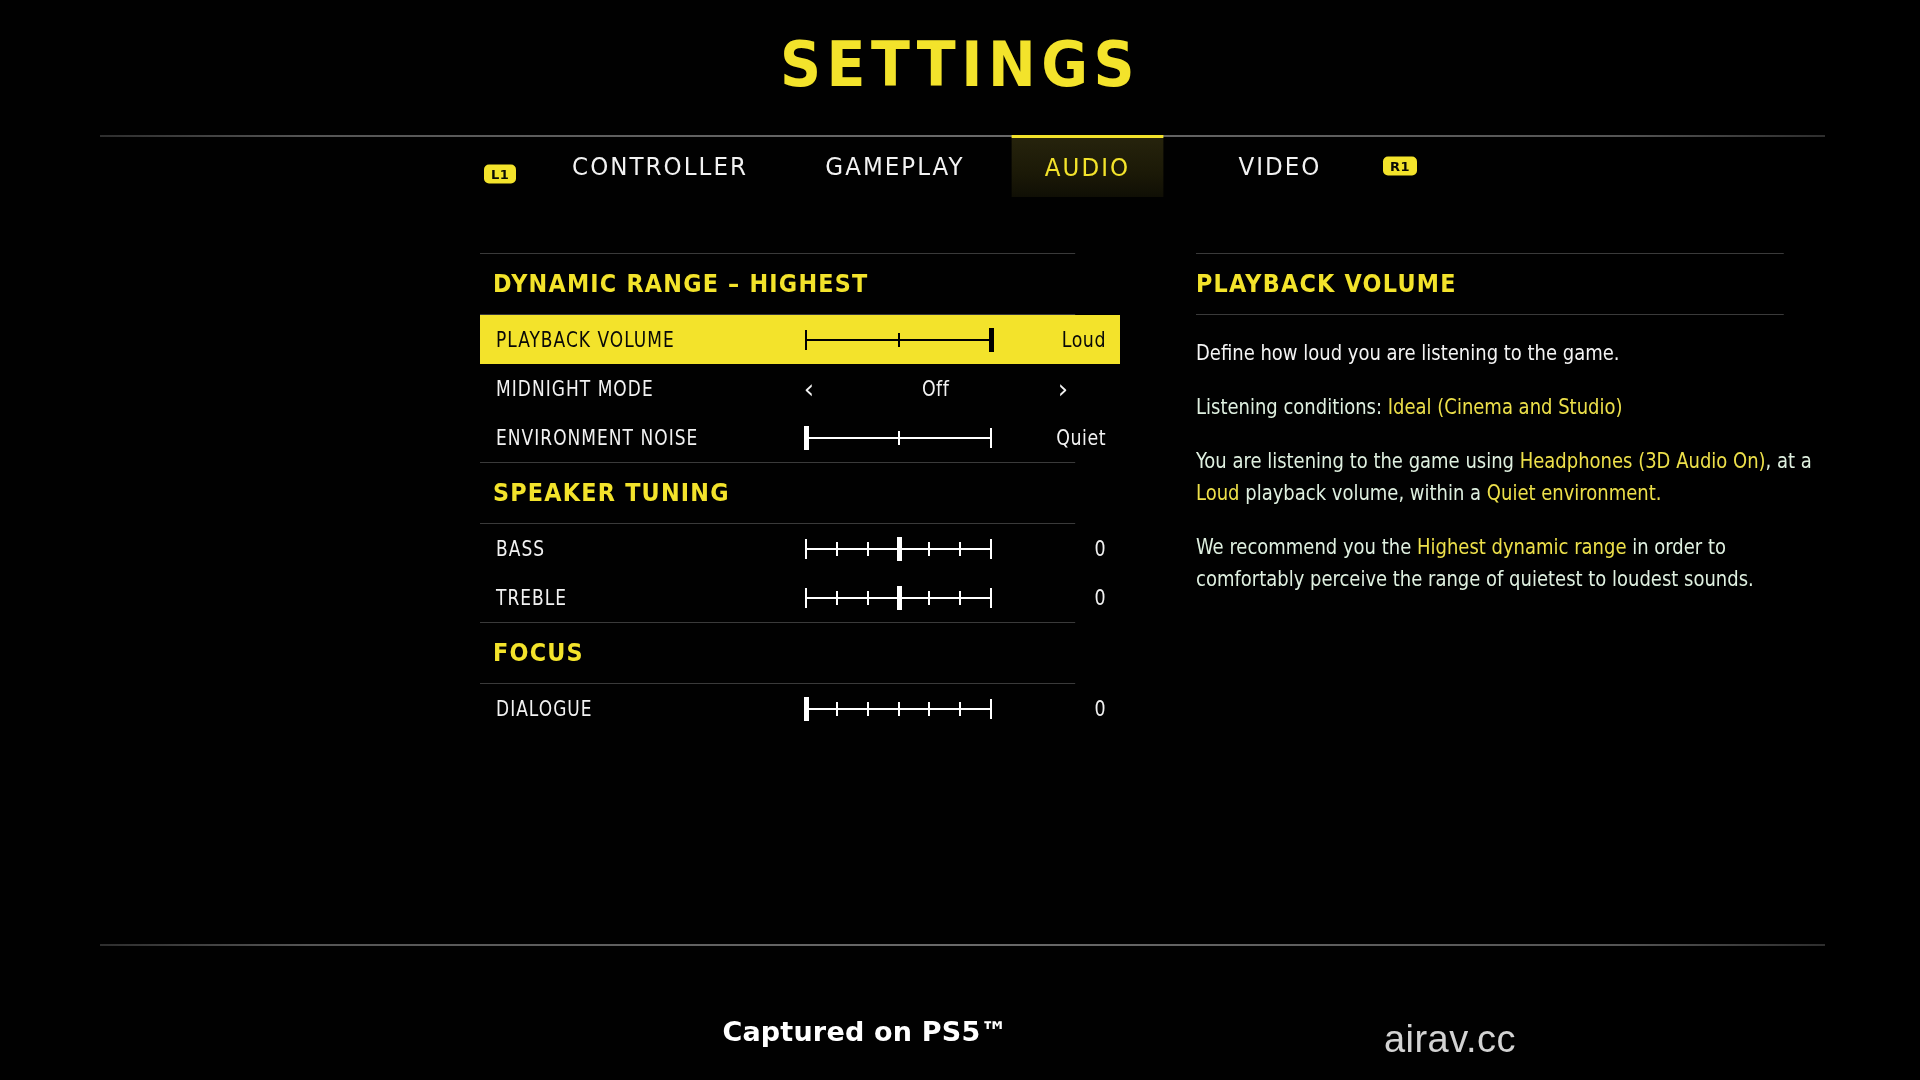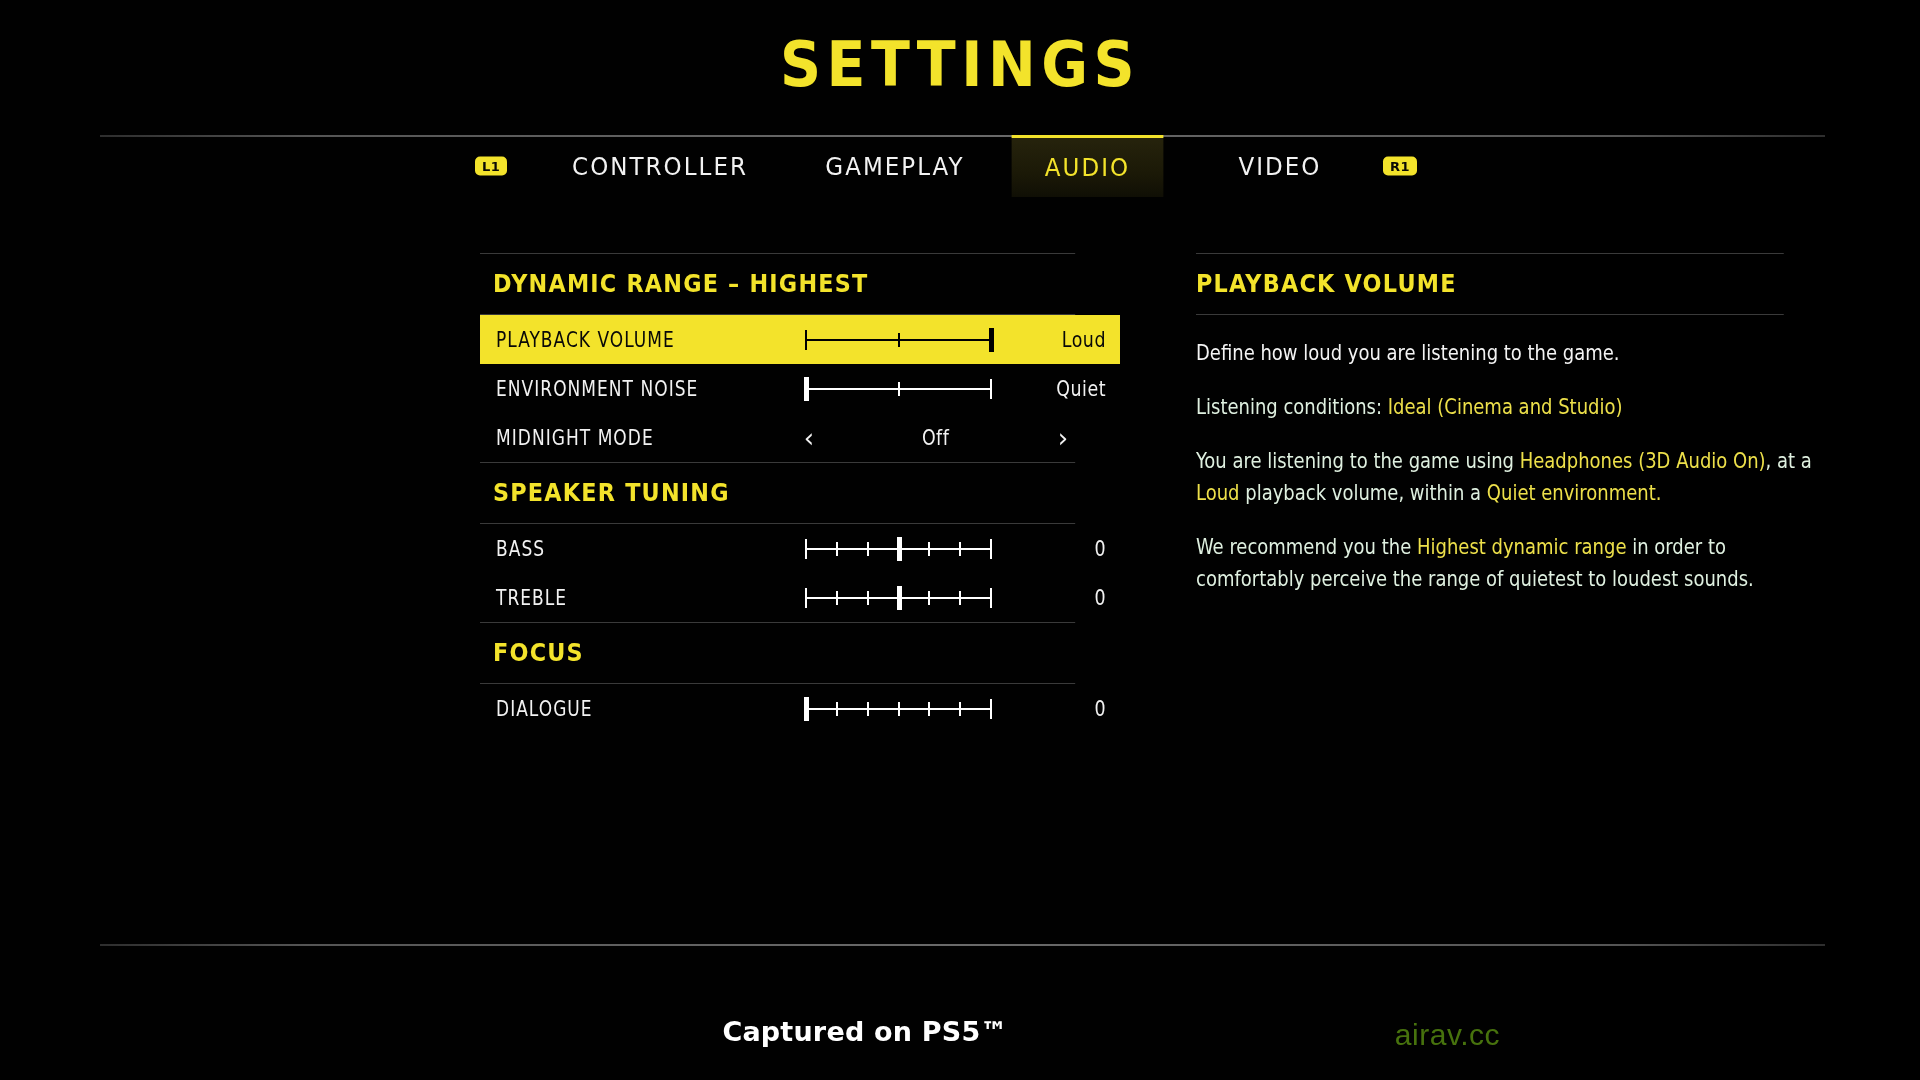--- a/index.html
+++ b/index.html
@@ -233,38 +233,38 @@
     position:absolute; top:1016px; left:0; width:1920px;
     text-align:center;
     color:#ffffff;
     font-family:"DejaVu Sans", sans-serif;
     font-weight:bold;
     font-size:27px;
     letter-spacing:0.2px;
     transform:translateX(-95px);
   }
   .watermark{
-    position:absolute; top:1018px; right:40px;
-    color:#4d7c0f;
+    position:absolute; top:1018px; right:24px;
+    color:#e5e5e5;
     font-family:"Liberation Sans", sans-serif;
-    font-size:30px;
+    font-size:38px;
     letter-spacing:0.5px;
     opacity:0.92;
   }
 </style>
 </head>
 <body>
 
 <div id="root">
 
   <div class="title">SETTINGS</div>
 
   <div class="tabbar">
     <div class="tabbar-line"></div>
-    <div class="shoulder" style="left:375px;">L1</div>
+    <div class="shoulder" style="left:384px;margin-top:8px;">L1</div>
     <div class="shoulder" style="left:1283px;">R1</div>
     <div class="tabs" id="tabs-host">
         <div class="tab" style="left: 445px; width: 230px;">
           <span>CONTROLLER</span>
         </div>
         <div class="tab" style="left: 700px; width: 190px;">
           <span>GAMEPLAY</span>
         </div>
         <div class="tab active" style="left: 905px; width: 165px;">
           <span>AUDIO</span>
@@ -284,43 +284,43 @@
         <div class="row-label">PLAYBACK VOLUME</div>
         <div class="row-ctrl">
           <div class="slider">
             <div class="bar"></div>
             <div class="tick end" style="left: 0%;"></div>
             <div class="tick" style="left: 50%;"></div>
             <div class="tick end handle" style="left: 100%;"></div>
           </div>
         </div>
         <div class="row-val">Loud</div>
-      </div>
-      <div class="row">
-        <div class="row-label">ENVIRONMENT NOISE</div>
-        <div class="row-ctrl">
-          <div class="slider">
-            <div class="bar"></div>
-            <div class="tick end handle" style="left: 0%;"></div>
-            <div class="tick" style="left: 50%;"></div>
-            <div class="tick end" style="left: 100%;"></div>
-          </div>
-        </div>
-        <div class="row-val">Quiet</div>
       </div>
       <div class="row">
         <div class="row-label">MIDNIGHT MODE</div>
         <div class="row-ctrl" style="flex: 1 1 auto;">
           <div class="chooser">
             <div class="arrow">‹</div>
             <div class="chooser-val">Off</div>
             <div class="arrow">›</div>
           </div>
         </div>
         <div class="row-val"></div>
+      </div>
+      <div class="row">
+        <div class="row-label">ENVIRONMENT NOISE</div>
+        <div class="row-ctrl">
+          <div class="slider">
+            <div class="bar"></div>
+            <div class="tick end handle" style="left: 0%;"></div>
+            <div class="tick" style="left: 50%;"></div>
+            <div class="tick end" style="left: 100%;"></div>
+          </div>
+        </div>
+        <div class="row-val">Quiet</div>
       </div>
       <div class="sec-head">
         <span>SPEAKER TUNING</span>
       </div>
       <div class="row">
         <div class="row-label">BASS</div>
         <div class="row-ctrl">
           <div class="slider">
             <div class="bar"></div>
             <div class="tick end" style="left: 0%;"></div>

